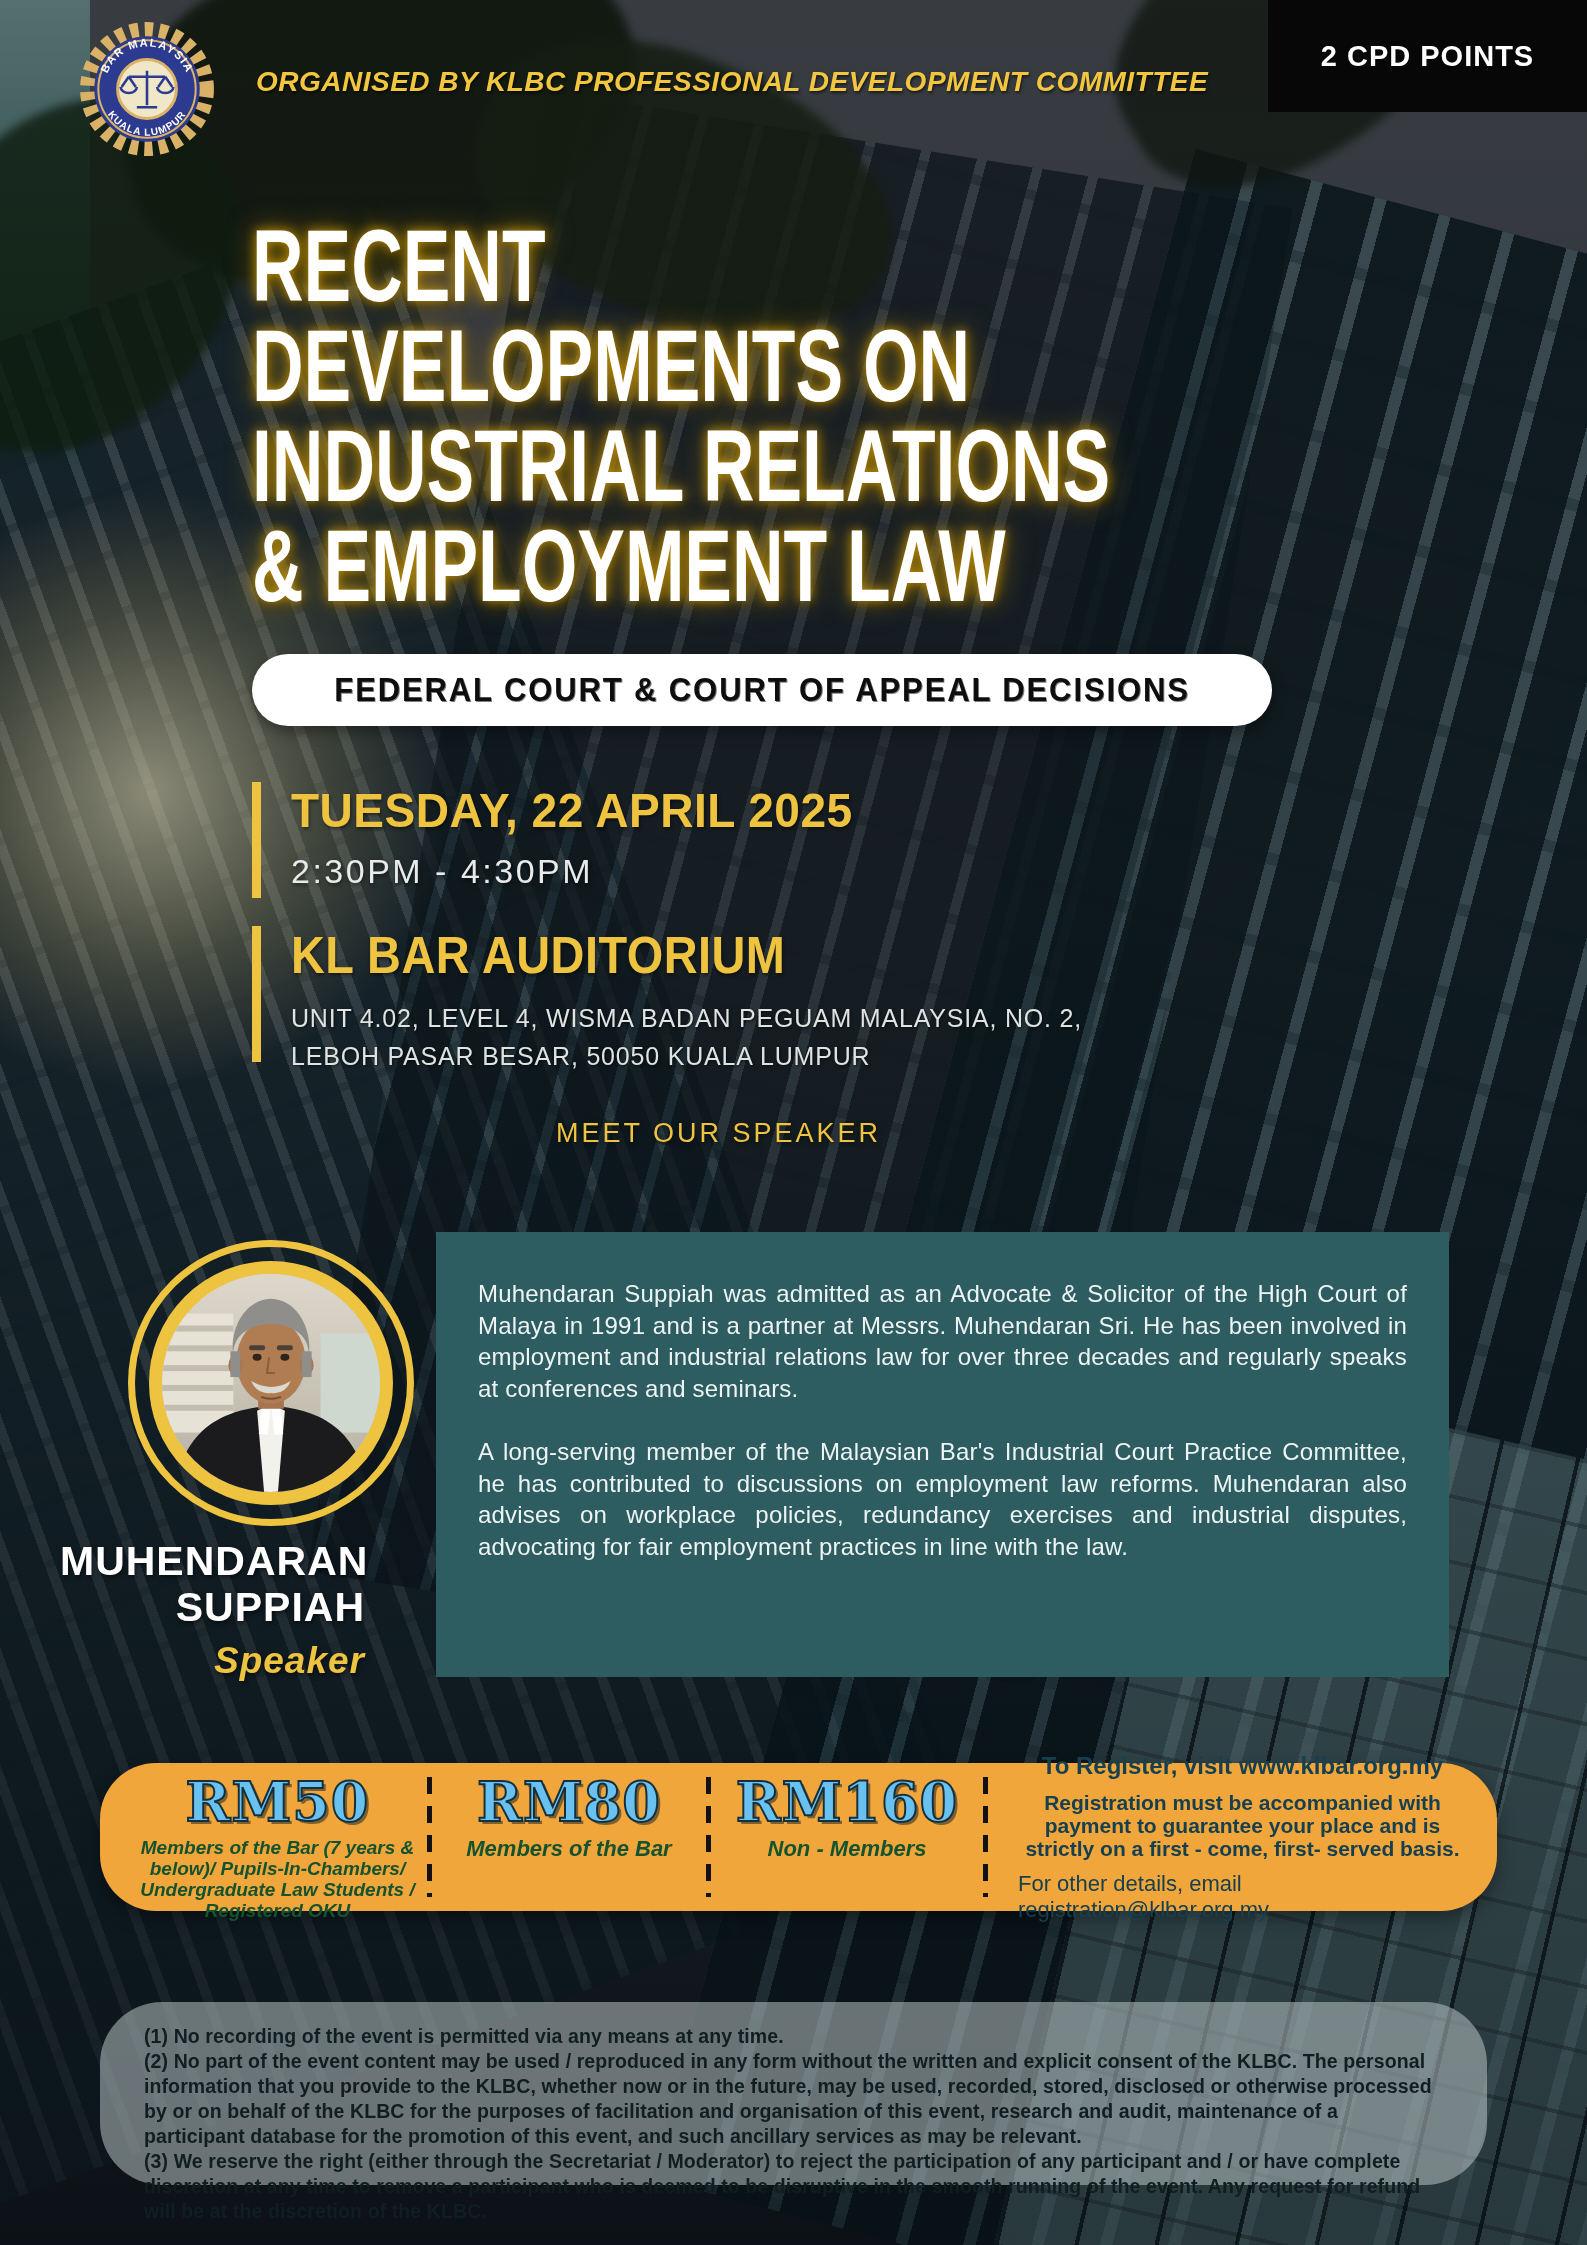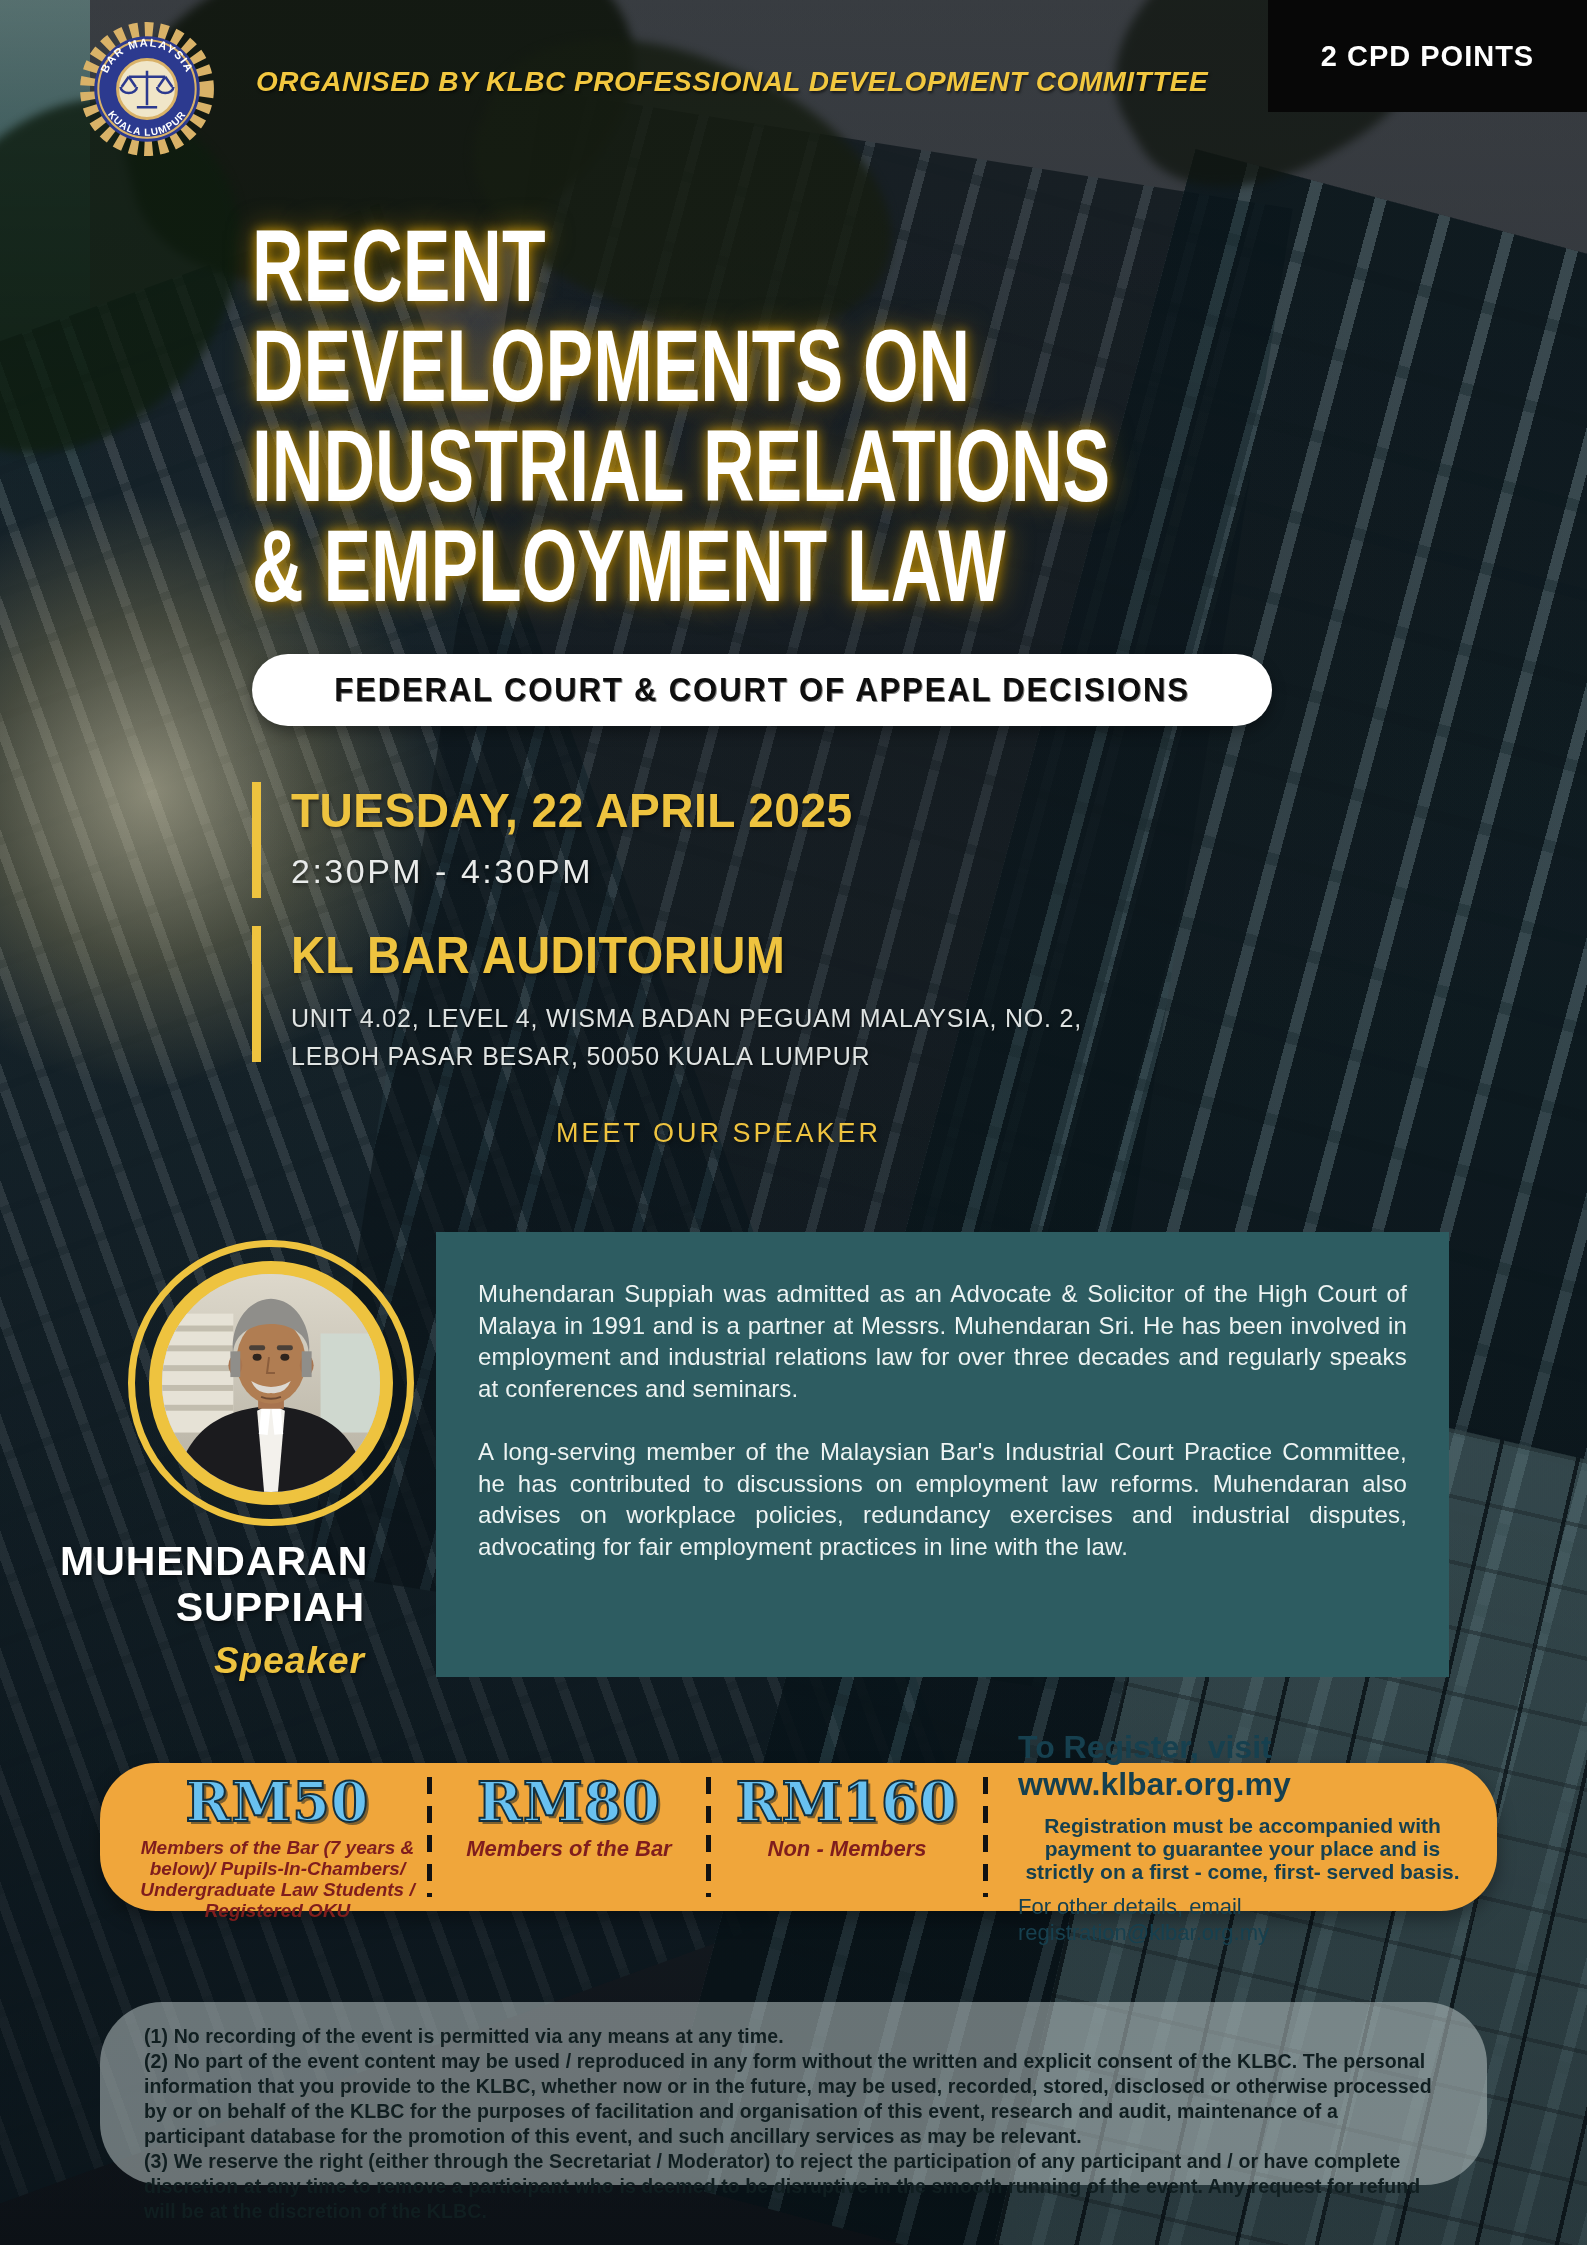--- a/index.html
+++ b/index.html
@@ -130,25 +130,25 @@
   .reg{flex:1;display:flex;flex-direction:column;align-items:center;justify-content:center;padding:10px 30px;box-sizing:border-box;gap:11px;}
   .vdash{
     width:5px;margin:14px 0;
     background:repeating-linear-gradient(180deg,#121212 0 17px,rgba(0,0,0,0) 17px 29px);
   }
   .price{
     font-family:"DejaVu Serif","Liberation Serif",serif;font-weight:700;font-size:54px;line-height:58px;color:#69c1f0;
     -webkit-text-stroke:2px #14303e;text-shadow:3px 3px 0 rgba(10,25,35,.5);letter-spacing:1px;
   }
   .aud{
-    color:#7f1d1d;font-weight:700;font-style:italic;text-align:center;margin-top:6px;
+    color:#14532d;font-weight:700;font-style:italic;text-align:center;margin-top:6px;
   }
   .aud1{font-size:19px;line-height:21px;width:300px;}
   .aud23{font-size:22px;line-height:24px;}
-  .reg .r1{color:#16404f;font-weight:700;font-size:32px;}
+  .reg .r1{color:#16404f;font-weight:700;font-size:24px;}
   .reg .r2{color:#16404f;font-weight:700;font-size:21px;line-height:23px;text-align:center;}
   .reg .r3{color:#16404f;font-weight:400;font-size:22px;}
   
   .terms{
     position:absolute;left:100px;top:2002px;width:1387px;height:183px;border-radius:62px;
     background:rgba(184,194,194,.55);box-sizing:border-box;padding:22px 44px;
   }
   .terms p{margin:0;color:#101e20;font-size:19.5px;line-height:25px;font-weight:700;letter-spacing:.1px;}
 </style>
 </head>

